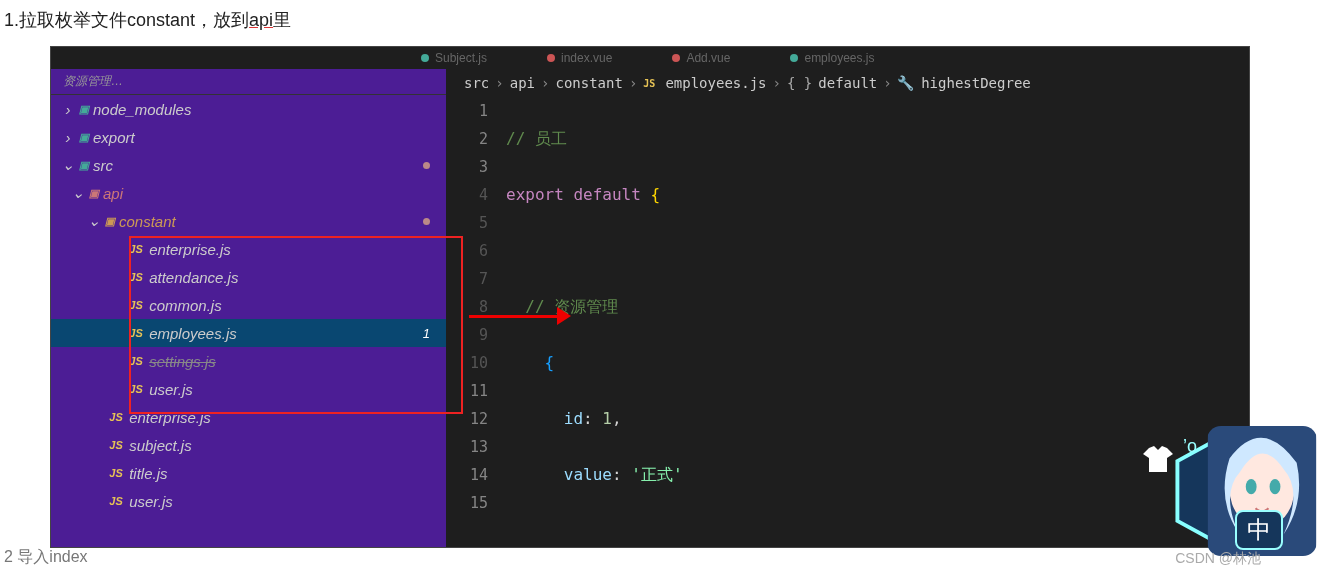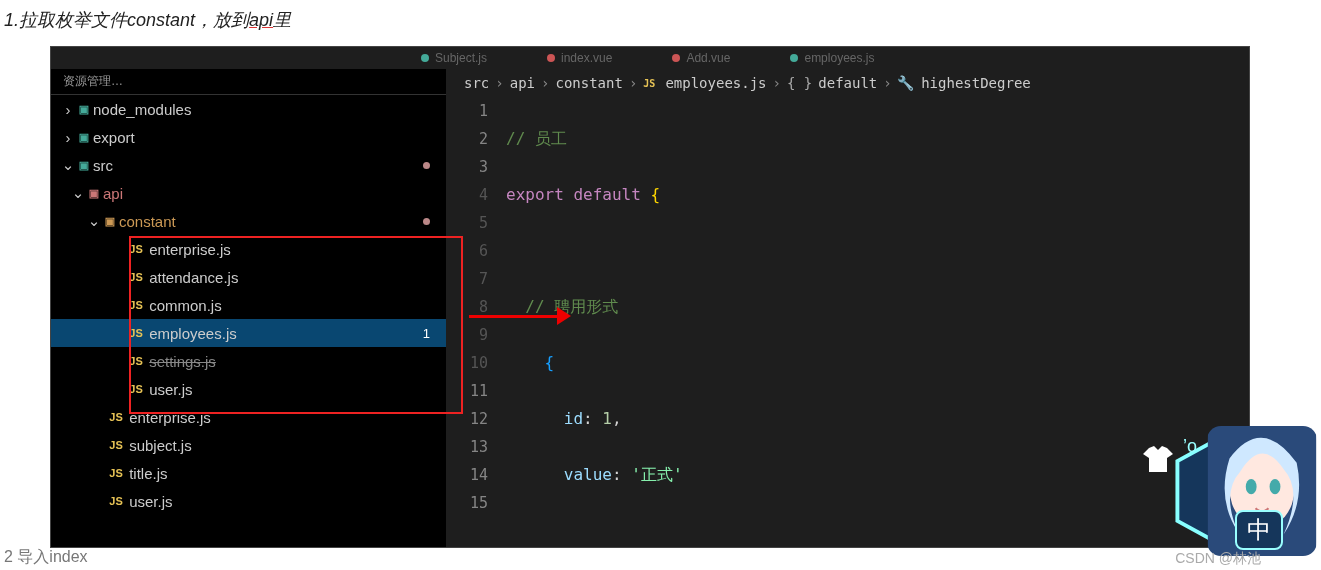--- a/index.html
+++ b/index.html
@@ -1,22 +1,22 @@
 <!DOCTYPE html>
 <html><head>
 <meta charset="utf-8">
 <style>
 * { margin:0; padding:0; box-sizing:border-box; }
 body { font-family: "Microsoft YaHei", Arial, sans-serif; font-size:14px; background:#fff; color:#333; width:1321px; height:570px; position:relative; overflow:hidden; }
-.heading { font-size:18px; padding:8px 4px 14px; color:#222;font-style:italic; }
+.heading { font-size:18px; padding:8px 4px 14px; color:#222; }
 .heading .u { text-decoration:underline; text-decoration-color:#d33; }
 .vscode { margin:0 8px 0 50px; width:1200px; height:502px; background:#1e1e1e; overflow:hidden; position:relative; border:1px solid #444; }
 .tabbar { height:22px; display:flex; gap:60px; padding-left:370px; align-items:center; color:#666; font-size:12px; overflow:hidden; }
 .tabbar .dot { width:8px; height:8px; border-radius:50%; display:inline-block; margin-right:6px; }
-.sidebar { position:absolute; left:0; top:22px; width:395px; background:#000000; height:480px; color:#ccc; }
+.sidebar { position:absolute; left:0; top:22px; width:395px; background:#4c1d95; height:480px; color:#ccc;font-style:italic; }
 .sb-title { padding:4px 8px 4px 12px; font-size:12px; color:#999; border-bottom:1px solid #333; overflow:hidden; white-space:nowrap; }
 .tree-row { display:flex; align-items:center; height:28px; font-size:15px; position:relative; }
 .tree-row.sel { background:#094771; }
 .chev { width:14px; text-align:center; color:#ccc; }
 .ico { width:18px; text-align:center; font-weight:bold; font-size:11px; }
 .ico.js { color:#e6c255; }
 .ico.fld { color:#4a9; }
 .ico.fld2 { color:#c77; }
 .ico.fld3 { color:#cc9955; }
 .mod-dot { position:absolute; right:16px; width:7px; height:7px; border-radius:50%; background:#b88; }
@@ -146,21 +146,21 @@
           <div>11</div>
           <div>12</div>
         <div>13</div>
           <div>14</div>
           <div>15</div>
       </div>
       <div class="lines">
 <div><span class="c-com">// 员工</span></div>
 <div><span class="c-key">export</span> <span class="c-key">default</span> <span class="c-brk2">{</span></div>
 <div> </div>
-<div>  <span class="c-com">// 聘用形式</span></div>
+<div>  <span class="c-com">// 资源管理</span></div>
 <div>    <span class="c-brk3">{</span></div>
 <div>      <span class="c-prop">id</span><span class="c-brk">:</span> <span class="c-num">1</span><span class="c-brk">,</span></div>
 <div>      <span class="c-prop">value</span><span class="c-brk">:</span> <span class="c-str">'正式'</span></div>
 
 
 
 
 
 
 

